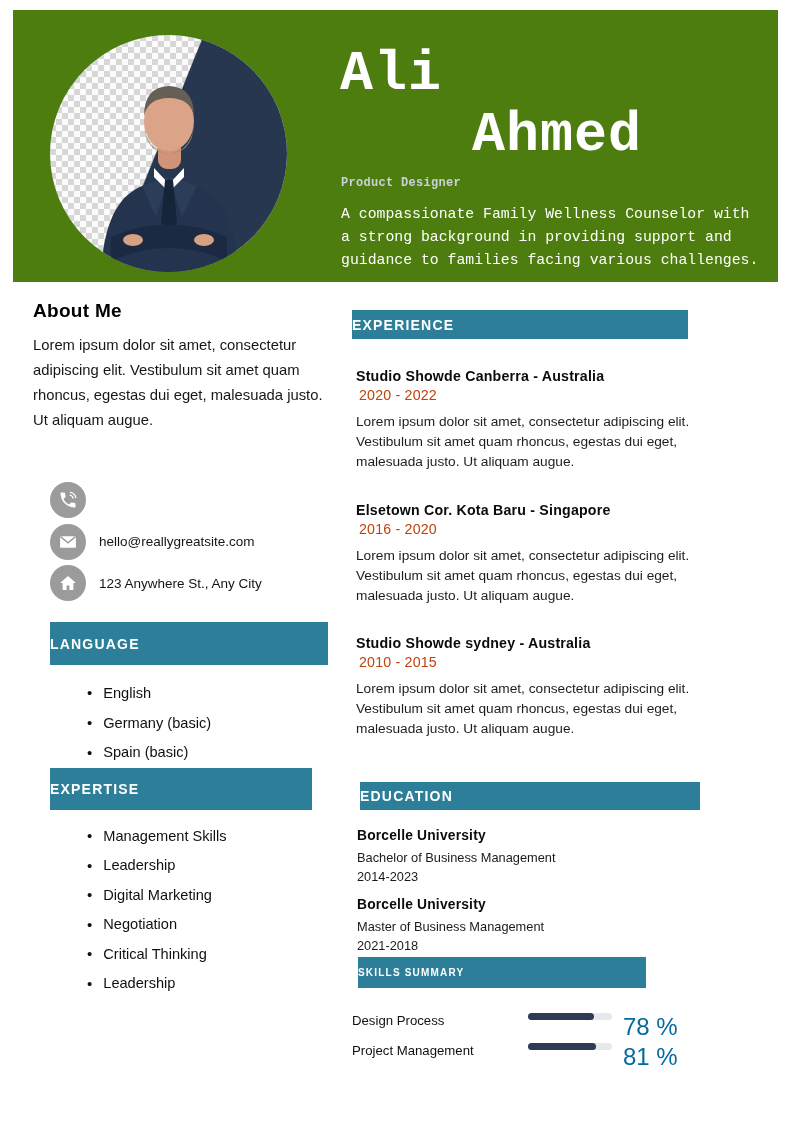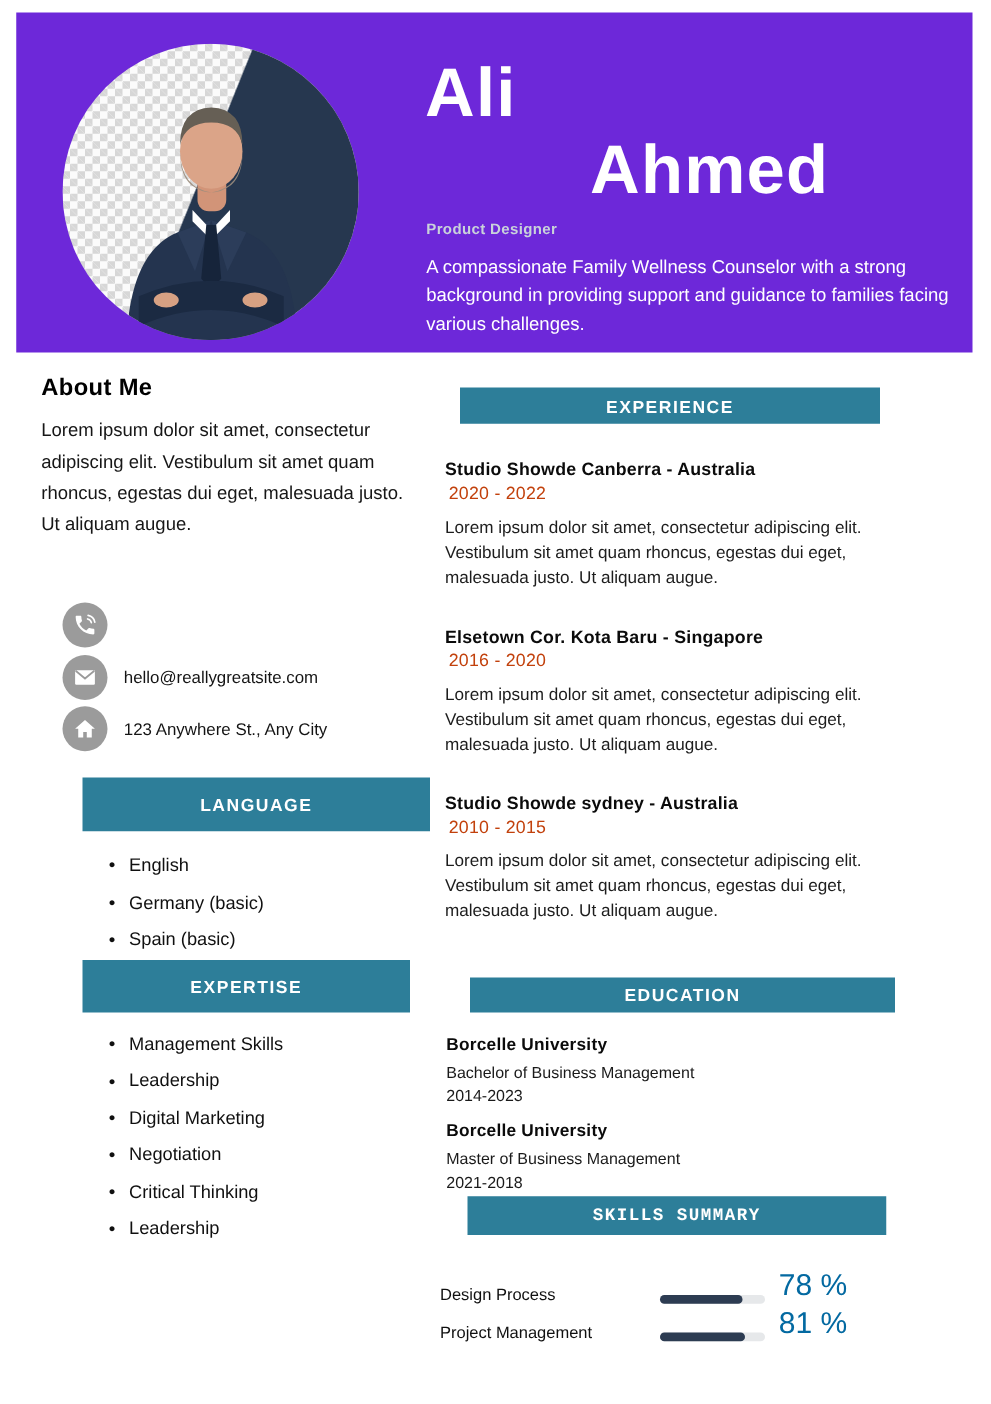--- a/index.html
+++ b/index.html
@@ -1,21 +1,21 @@
 <!DOCTYPE html>
 <html><head>
 <meta charset="utf-8">
 <style>
   html,body{margin:0;padding:0;}
   body{
     width:793px;height:1123px;position:relative;background:#ffffff;
     font-family:"Liberation Sans",sans-serif;color:#141414;overflow:hidden;
   }
   
-  .header{position:absolute;left:13px;top:10px;width:765px;height:272px;background:#6d28d9;}
+  .header{position:absolute;left:13px;top:10px;width:765px;height:272px;background:#4d7c0f;font-family:Liberation Mono, monospace;}
   .photo{
     position:absolute;left:37px;top:25px;width:237px;height:237px;border-radius:50%;overflow:hidden;
     background-color:#fbfbfb;
     background-image:
       linear-gradient(45deg,#d7d7d7 25%,transparent 25%,transparent 75%,#d7d7d7 75%),
       linear-gradient(45deg,#d7d7d7 25%,transparent 25%,transparent 75%,#d7d7d7 75%);
     background-size:12px 12px;background-position:0 0,6px 6px;
   }
   .photo .wedge{position:absolute;inset:0;background:linear-gradient(112deg,rgba(0,0,0,0) 46%,#26374F 46.4%);}
   .photo svg.man{position:absolute;left:50%;bottom:-3px;transform:translateX(-50%);}
@@ -23,46 +23,46 @@
   .name .line2{margin-left:132px;}
   .role{position:absolute;left:328px;top:166px;color:#C9D2DA;font-size:12px;font-weight:bold;letter-spacing:.3px;}
   .summary{position:absolute;left:328px;top:193px;width:424px;color:#ffffff;font-size:14.8px;line-height:23px;}
   
   .about-h{position:absolute;left:33px;top:300px;font-size:19px;font-weight:bold;color:#000;letter-spacing:.3px;}
   .about-p{position:absolute;left:33px;top:333px;width:296px;font-size:14.8px;line-height:25px;color:#161616;}
   .contact{position:absolute;left:50px;top:482px;}
   .c-row{display:flex;align-items:center;height:36px;margin-bottom:5.5px;}
   .c-ic{width:36px;height:36px;border-radius:50%;background:#9B9B9B;flex:none;display:flex;align-items:center;justify-content:center;}
   .c-tx{margin-left:13px;font-size:13.5px;color:#141414;}
-  .bar{background:#2D7E99;color:#fff;display:flex;align-items:center;justify-content:center;font-weight:bold;position:absolute;margin-left:16px;}
+  .bar{background:#2D7E99;color:#fff;display:flex;align-items:center;justify-content:flex-start;font-weight:bold;position:absolute;}
   #lang-bar{left:50px;top:622px;width:278px;height:43px;font-size:14px;letter-spacing:1.2px;}
   #expertise-bar{left:50px;top:768px;width:262px;height:42px;font-size:14px;letter-spacing:1.2px;}
   ul.blist{position:absolute;list-style:none;margin:0;padding:0;font-size:14.6px;color:#101010;}
   #lang-list{left:87px;top:678px;}
   #lang-list li{height:29.7px;}
   #expertise-list{left:87px;top:821px;}
   #expertise-list li{height:29.5px;}
   .blist li{display:flex;align-items:center;}
   .blist li::before{content:"\2022";margin-right:11px;font-size:15px;color:#101010;}
   
   #experience-bar{left:352px;top:310px;width:336px;height:29px;font-size:14px;letter-spacing:1.2px;}
   #education-bar{left:360px;top:782px;width:340px;height:28px;font-size:14px;letter-spacing:1.2px;}
-  #skills-bar{left:358px;top:957px;width:335px;height:31px;font-size:14px;letter-spacing:1.2px;font-family:Liberation Mono, monospace;}
+  #skills-bar{left:358px;top:957px;width:288px;height:31px;font-size:10px;letter-spacing:1.2px;}
   .job{position:absolute;left:356px;width:350px;}
   #job1{top:368px;} #job2{top:502px;} #job3{top:635px;}
   .job-t{font-size:14.2px;font-weight:bold;color:#0b0b0b;letter-spacing:.2px;}
   .job-d{font-size:14.2px;font-weight:normal;color:#c2410c;margin-top:3px;padding-left:3px;letter-spacing:.2px;}
   .job-p{margin-top:9px;font-size:13.7px;line-height:20px;color:#1d1d1d;}
   .edu{position:absolute;left:357px;width:340px;}
   #edu1{top:828px;} #edu2{top:897px;}
   .edu-n{font-size:13.8px;font-weight:bold;color:#0b0b0b;letter-spacing:.2px;}
   .edu-g{font-size:12.8px;margin-top:7px;color:#1a1a1a;}
   .edu-d{font-size:12.8px;margin-top:4px;color:#1a1a1a;}
   .skills{position:absolute;left:352px;top:1013px;width:345px;}
-  .s-row{display:flex;align-items:flex-end;height:30px;}
+  .s-row{display:flex;align-items:flex-start;height:30px;}
   .s-label{width:176px;font-size:13.2px;color:#101010;flex:none;}
   .s-track{width:84px;height:7px;border-radius:4px;background:#E6E8EA;flex:none;position:relative;}
   .s-fill{position:absolute;left:0;top:0;height:7px;border-radius:4px;background:#2D3C52;}
   .s-pct{margin-left:11px;font-size:24px;color:#0369a1;}
 </style>
 </head>
 <body>
 
 <div class="header">
   <div class="photo">

